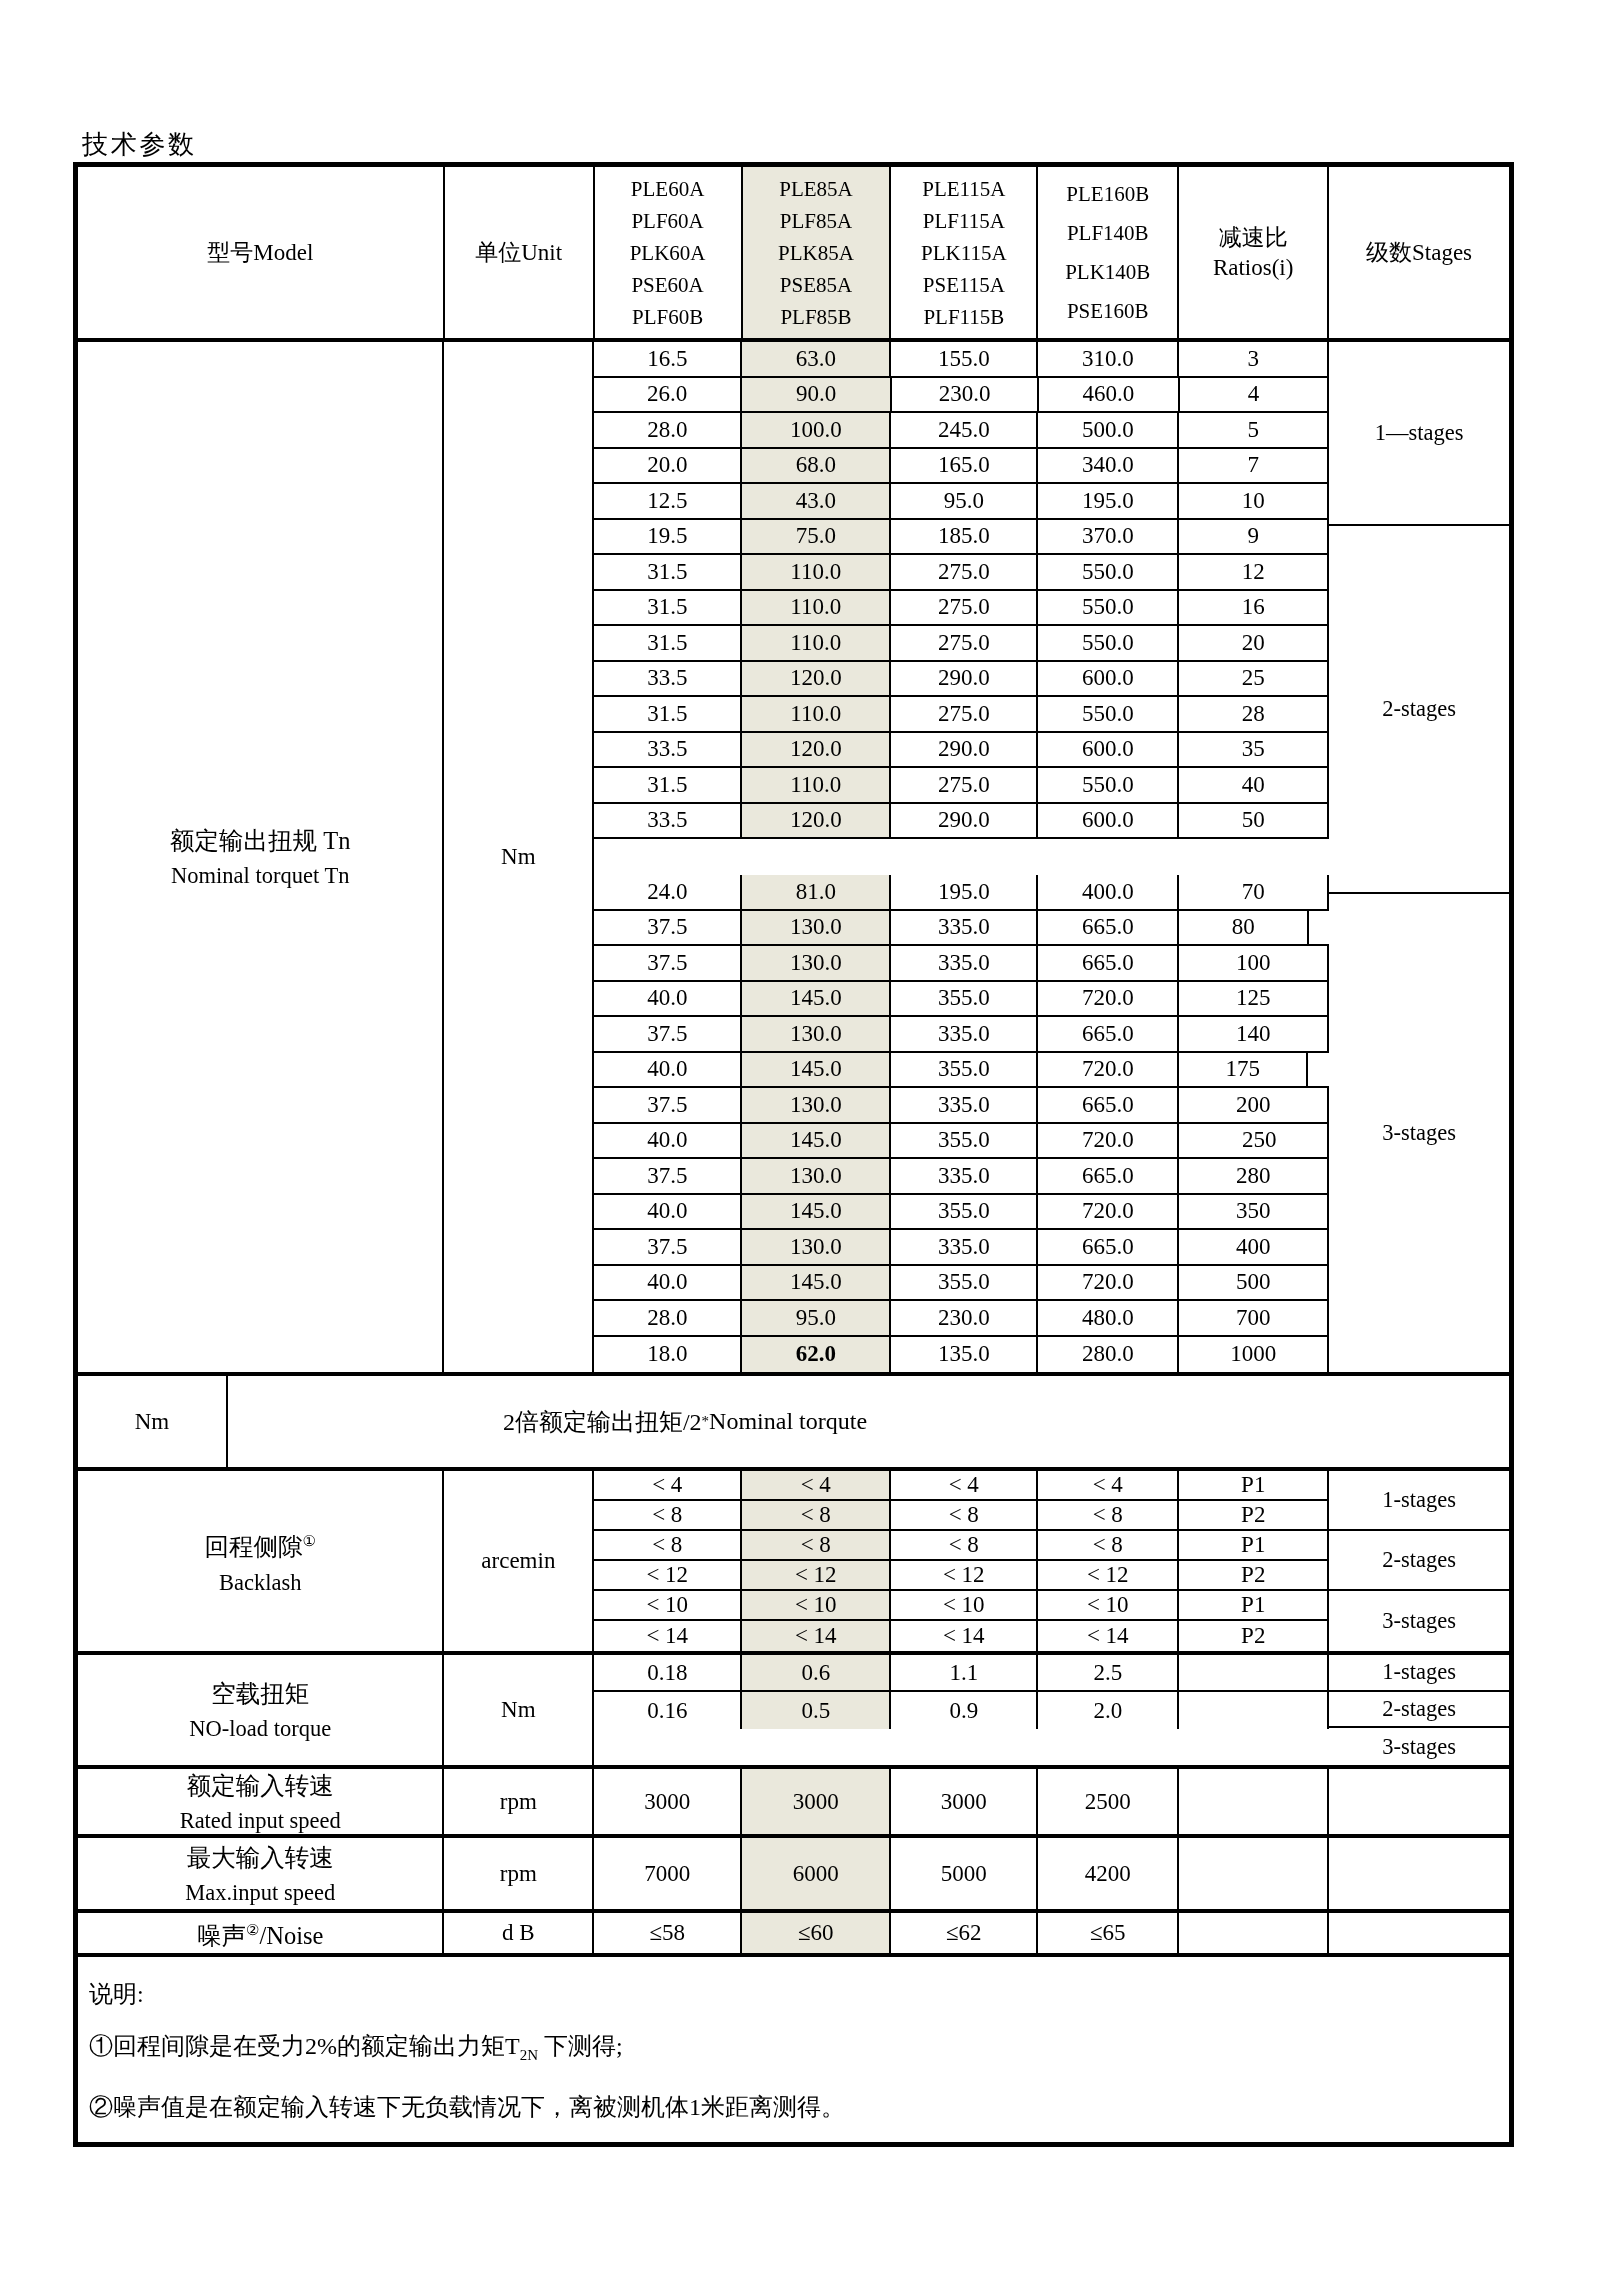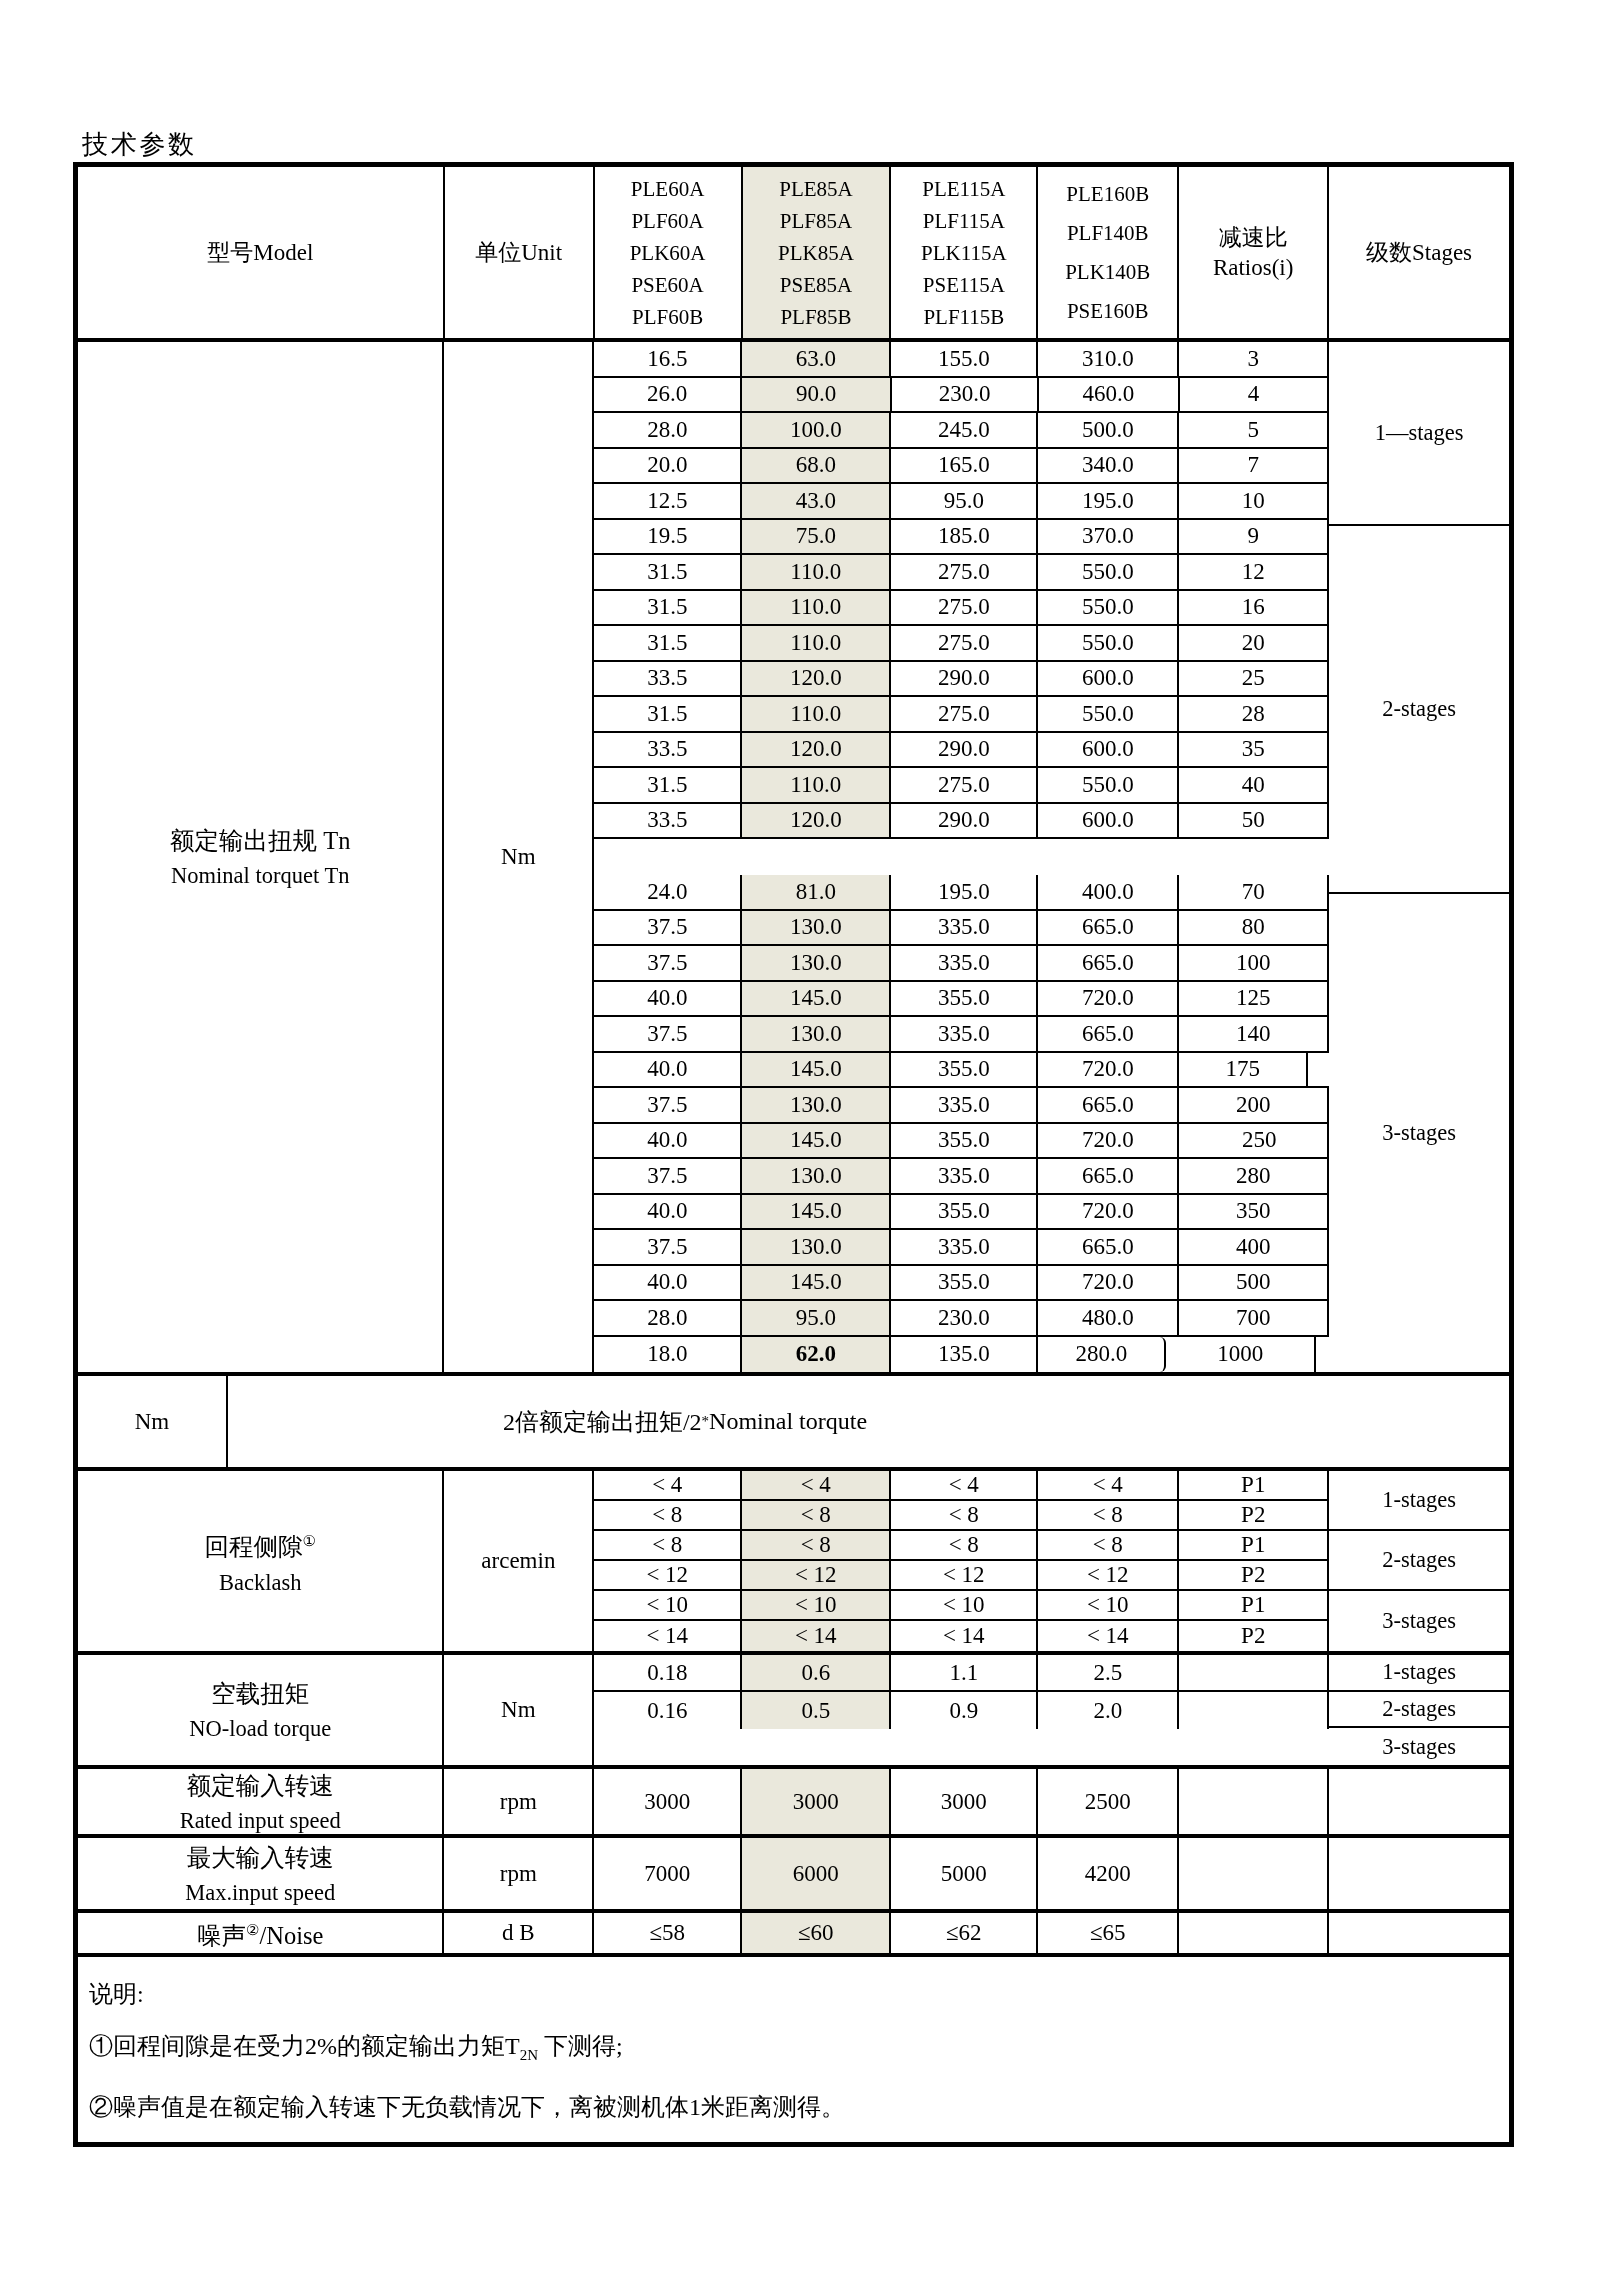--- a/index.html
+++ b/index.html
@@ -191,21 +191,21 @@
             <div class="cell shade" style="width: 149px;">81.0</div>
             <div class="cell" style="width: 147px;">195.0</div>
             <div class="cell" style="width: 141px;">400.0</div>
             <div class="cell" style="width: 150px;">70</div>
           </div>
           <div class="vrow" style="height: 37px;">
             <div class="cell" style="width: 148px;">37.5</div>
             <div class="cell shade" style="width: 149px;">130.0</div>
             <div class="cell" style="width: 147px;">335.0</div>
             <div class="cell" style="width: 141px;">665.0</div>
-            <div class="cell" style="width: 150px; font-family: Liberation Serif, serif;">80</div>
+            <div class="cell" style="width: 130px; font-family: Liberation Serif, serif;">80</div>
           </div>
           <div class="vrow" style="height: 37px;">
             <div class="cell" style="width: 148px;">37.5</div>
             <div class="cell shade" style="width: 149px;">130.0</div>
             <div class="cell" style="width: 147px;">335.0</div>
             <div class="cell" style="width: 141px;">665.0</div>
             <div class="cell" style="width: 150px;">100</div>
           </div>
           <div class="vrow" style="height: 37px;">
             <div class="cell" style="width: 148px;">40.0</div>
@@ -274,21 +274,21 @@
             <div class="cell" style="width: 148px;">28.0</div>
             <div class="cell shade" style="width: 149px;">95.0</div>
             <div class="cell" style="width: 147px;">230.0</div>
             <div class="cell" style="width: 141px;">480.0</div>
             <div class="cell" style="width: 150px;">700</div>
           </div>
           <div class="vrow last" style="height: 37px;">
             <div class="cell" style="width: 148px;">18.0</div>
             <div class="cell shade" style="width: 149px; font-weight: bold;">62.0</div>
             <div class="cell" style="width: 147px;">135.0</div>
-            <div class="cell" style="width: 128px; border-radius: 6px;">280.0</div>
+            <div class="cell" style="width: 141px;">280.0</div>
             <div class="cell" style="width: 150px;">1000</div>
           </div>
         </div>
         <div class="stagecol" style="width: 180px;">
           <div class="stagebox" style="height: 184px;">1—stages</div>
           <div class="stagebox" style="height: 368px;">2-stages</div>
           <div class="stagebox last" style="height: 478px;">3-stages</div>
         </div>
       </div>
       <div class="sec" style="height: 91px;">

